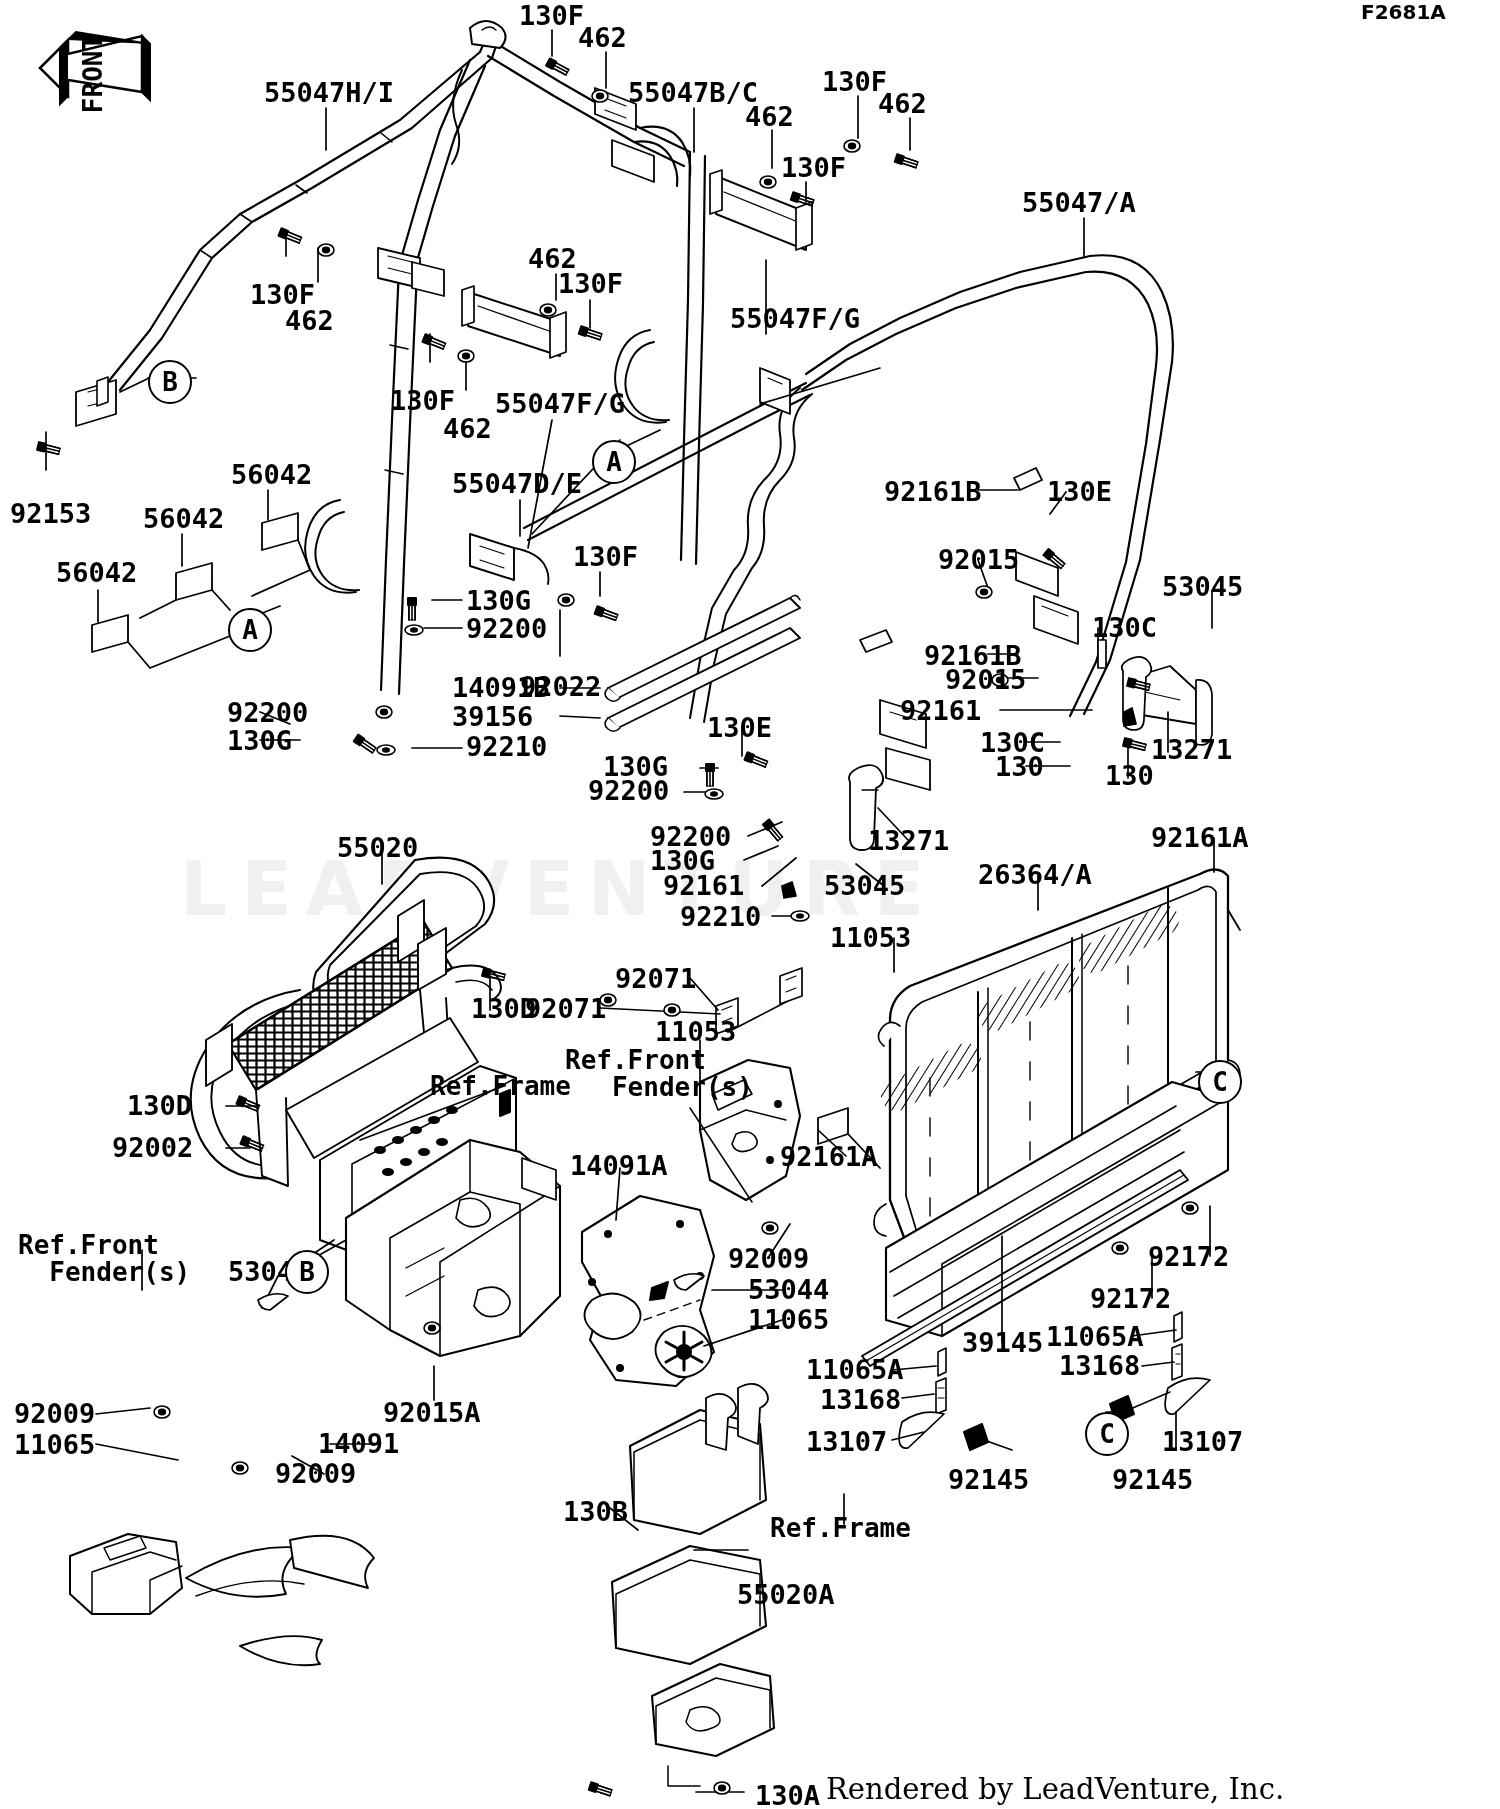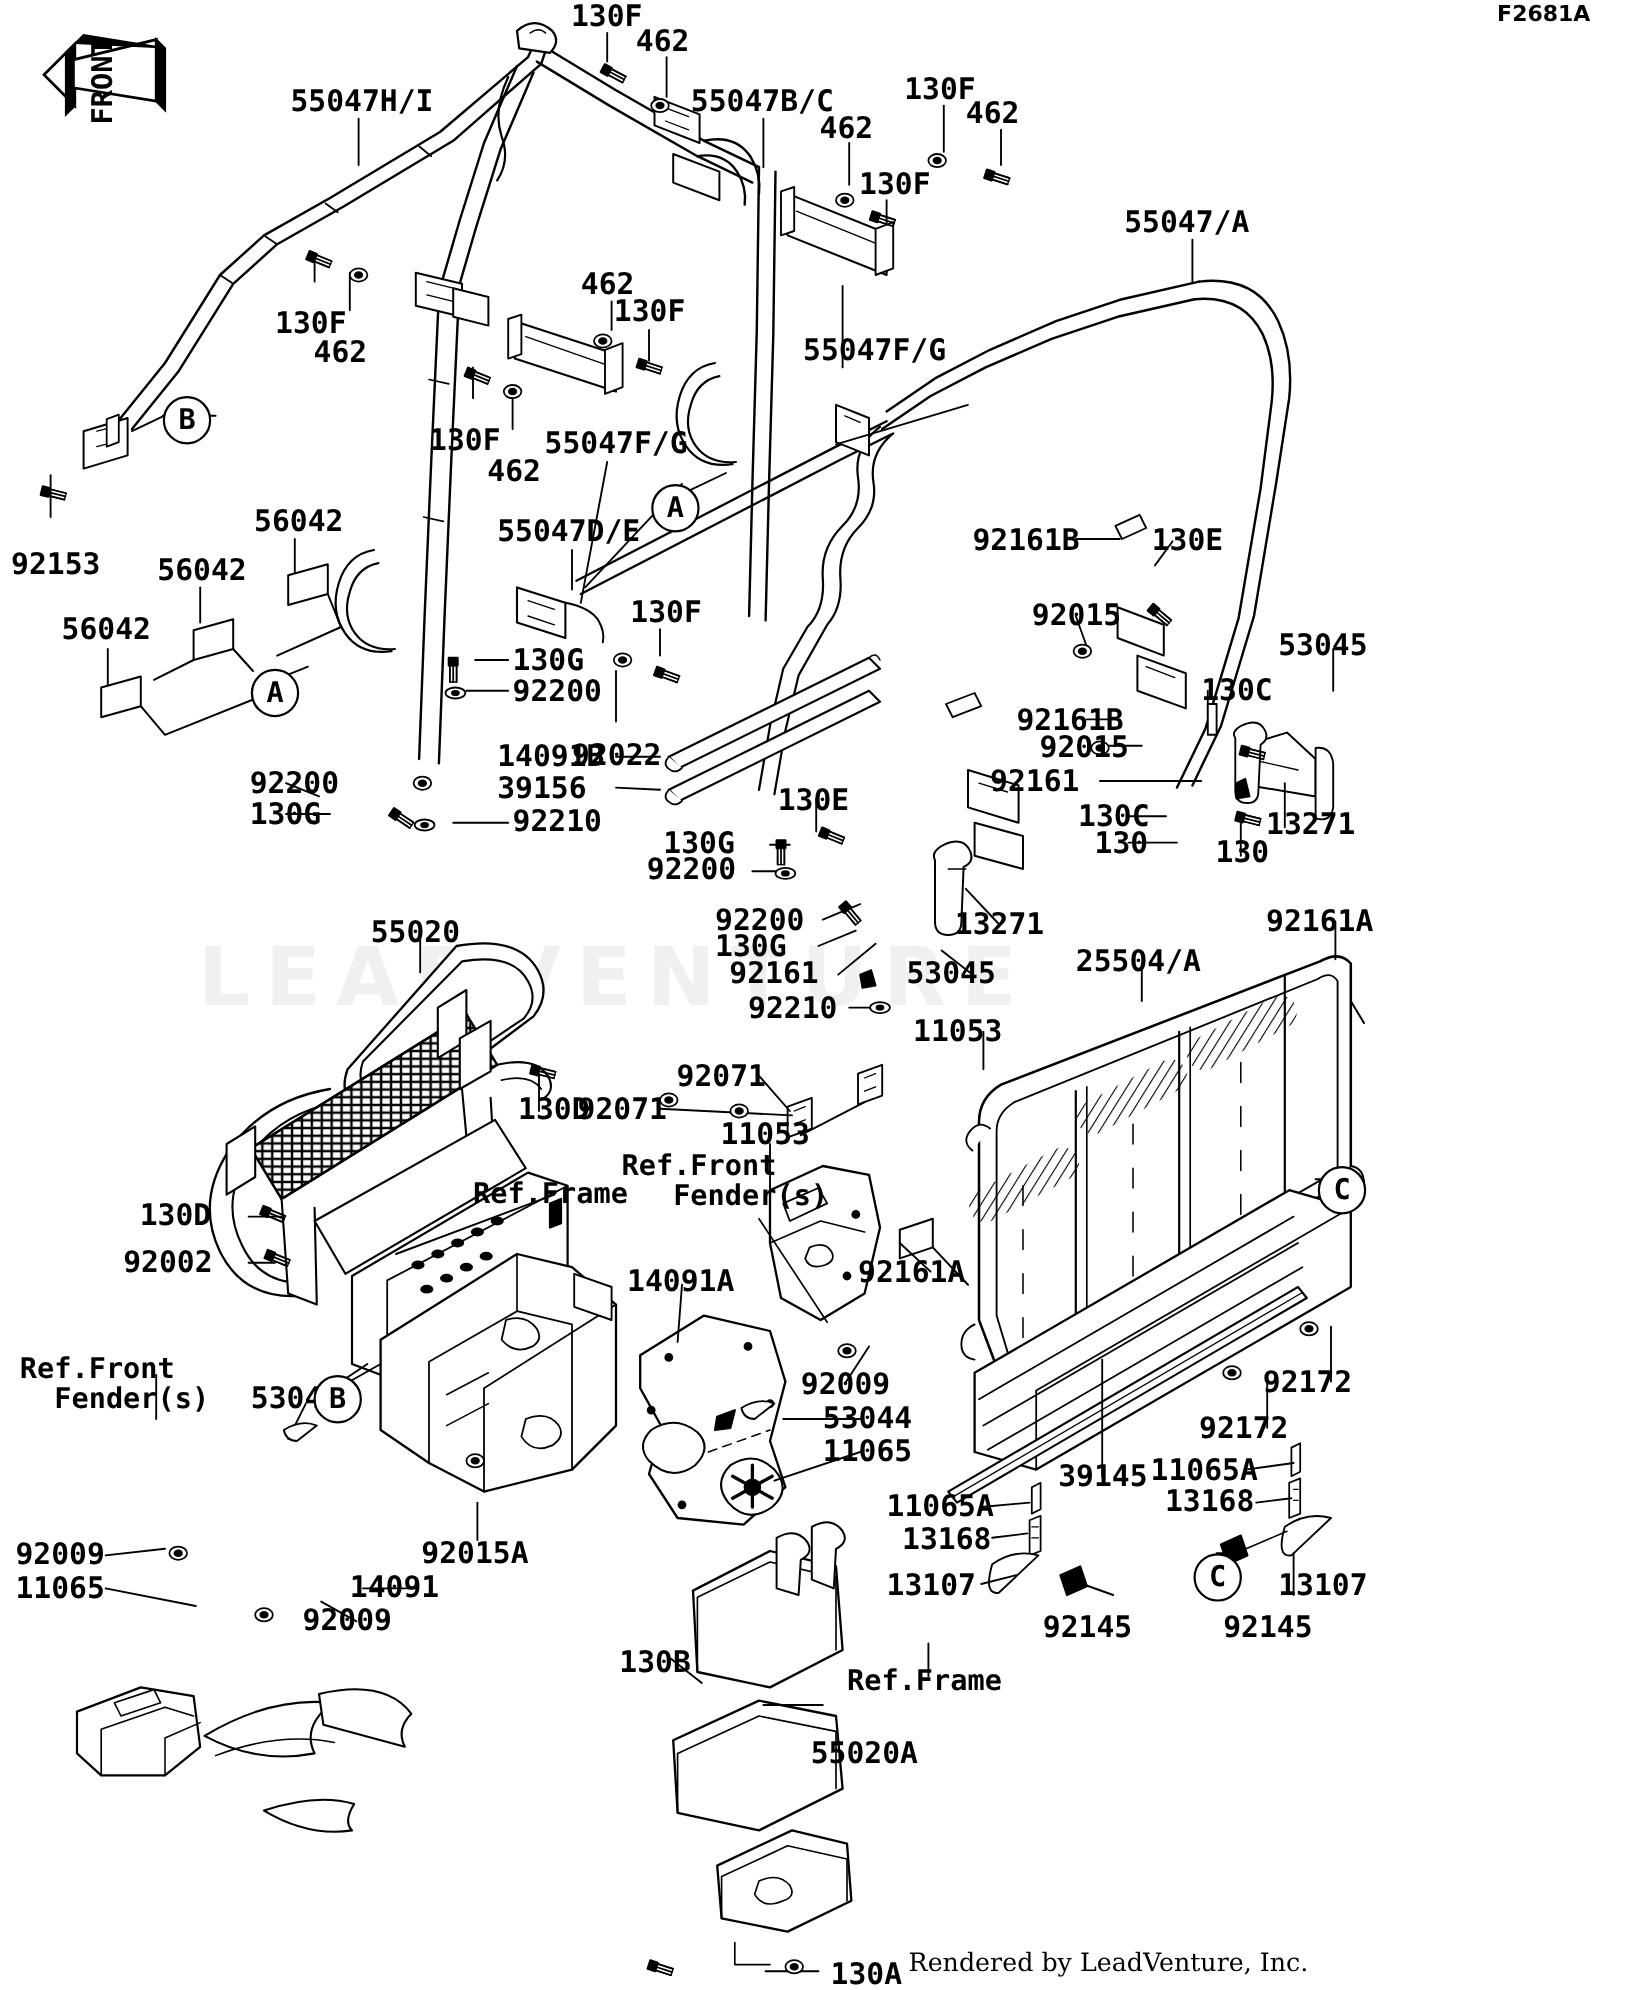--- a/index.html
+++ b/index.html
@@ -4,21 +4,21 @@
 <style>
   html,body{margin:0;padding:0;background:#fff;}
   #page{position:relative;width:1500px;height:1809px;background:#fff;
         font-family:"DejaVu Sans Mono",monospace;overflow:hidden;}
   #svgroot{position:absolute;left:0;top:0;width:1500px;height:1809px;}
   .lbl{position:absolute;font-family:"DejaVu Sans Mono",monospace;font-weight:bold;
        color:#000;white-space:pre;letter-spacing:0px;line-height:1.05;}
   .lbl.n{font-size:27px;}
   .lbl.ref{font-size:26px;}
   .lbl.code{font-size:20px;font-family:"DejaVu Sans",sans-serif;font-weight:bold;}
-  .foot{position:absolute;font-family:"DejaVu Serif",serif;font-size:23px;color:#000;font-weight:normal;}
+  .foot{position:absolute;font-family:"DejaVu Serif",serif;font-size:29px;color:#000;font-weight:normal;}
   .circ{position:absolute;width:40px;height:40px;border:2.5px solid #000;border-radius:50%;
         background:#fff;display:flex;align-items:center;justify-content:center;
         font-family:"DejaVu Sans Mono",monospace;font-weight:bold;font-size:26px;color:#000;}
   .wm{position:absolute;font-family:"DejaVu Sans",sans-serif;font-weight:bold;
       color:#f0f0f0;font-size:74px;letter-spacing:14px;user-select:none;}
   .front{position:absolute;left:30px;top:18px;width:125px;height:100px;}
 </style>
 </head>
 <body>
 
@@ -556,21 +556,21 @@
       <div class="lbl n" style="left: 1151px; top: 736px;">13271</div>
       <div class="lbl n" style="left: 1105px; top: 762px;">130</div>
       <div class="lbl n" style="left: 650px; top: 823px;">92200</div>
       <div class="lbl n" style="left: 650px; top: 847px;">130G</div>
       <div class="lbl n" style="left: 663px; top: 872px;">92161</div>
       <div class="lbl n" style="left: 824px; top: 872px;">53045</div>
       <div class="lbl n" style="left: 868px; top: 827px;">13271</div>
       <div class="lbl n" style="left: 680px; top: 903px;">92210</div>
       <div class="lbl n" style="left: 830px; top: 924px;">11053</div>
       <div class="lbl n" style="left: 1151px; top: 824px;">92161A</div>
-      <div class="lbl n" style="left: 978px; top: 861px;">25504/A</div>
+      <div class="lbl n" style="left: 978px; top: 861px;">26364/A</div>
       <div class="lbl n" style="left: 337px; top: 834px;">55020</div>
       <div class="lbl n" style="left: 471px; top: 995px;">130D</div>
       <div class="lbl n" style="left: 615px; top: 965px;">92071</div>
       <div class="lbl n" style="left: 525px; top: 995px;">92071</div>
       <div class="lbl n" style="left: 655px; top: 1018px;">11053</div>
       <div class="lbl n" style="left: 127px; top: 1092px;">130D</div>
       <div class="lbl n" style="left: 112px; top: 1134px;">92002</div>
       <div class="lbl n" style="left: 780px; top: 1143px;">92161A</div>
       <div class="lbl n" style="left: 570px; top: 1152px;">14091A</div>
       <div class="lbl n" style="left: 728px; top: 1245px;">92009</div>

